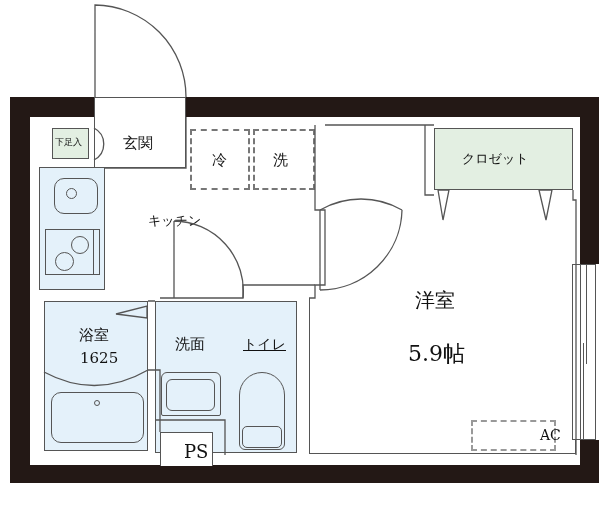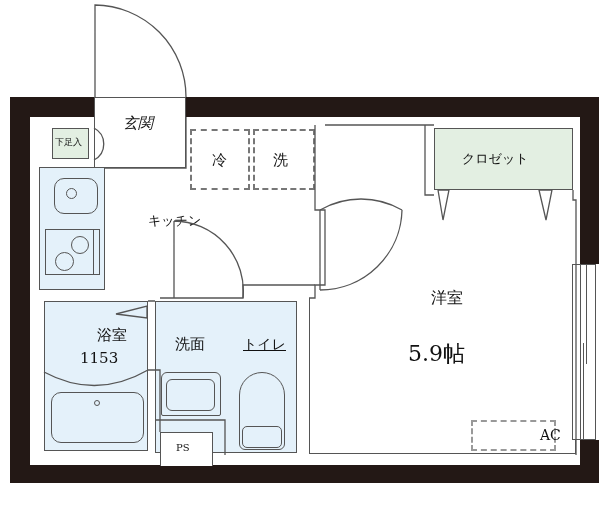--- a/index.html
+++ b/index.html
@@ -21,21 +21,21 @@
 <div class="abs wall" style="left:10px;top:97px;width:85px;height:20px;"></div>
 <div class="abs wall" style="left:186px;top:97px;width:413px;height:20px;"></div>
 <div class="abs wall" style="left:10px;top:97px;width:20px;height:386px;"></div>
 <div class="abs wall" style="left:10px;top:465px;width:589px;height:18px;"></div>
 <div class="abs wall" style="left:580px;top:97px;width:19px;height:167px;"></div>
 <div class="abs wall" style="left:580px;top:440px;width:19px;height:43px;"></div>
 
 <div class="abs line" style="left:94px;top:97px;width:92px;height:12px;background:#fff;border-width:1px;"></div>
 
 <div class="abs line" style="left:94px;top:108px;width:92px;height:60px;border-top:none;background:#fff;"></div>
-<span class="label" style="left:123px;top:116px;font-style:italic;">玄関</span>
+<span class="label" style="left:123px;top:136px;">玄関</span>
 
 <div class="abs line green" style="left:52px;top:128px;width:37px;height:31px;"></div>
 <span class="label" style="left:55px;top:138px;font-size:9px;font-family:'DejaVu Sans',sans-serif;">下足入</span>
 
 <div class="abs line blue" style="left:39px;top:167px;width:66px;height:123px;"></div>
 <div class="abs" style="left:54px;top:178px;width:44px;height:36px;border:1.3px solid #555;border-radius:10px;"></div>
 <div class="abs" style="left:66px;top:188px;width:11px;height:11px;border:1.3px solid #555;border-radius:50%;"></div>
 <div class="abs line" style="left:45px;top:229px;width:55px;height:46px;"></div>
 <div class="abs" style="left:93px;top:229px;width:1px;height:46px;background:#555;"></div>
 <div class="abs" style="left:71px;top:236px;width:18px;height:18px;border:1.3px solid #555;border-radius:50%;"></div>
@@ -44,47 +44,47 @@
 
 <div class="abs dash" style="left:190px;top:129px;width:60px;height:61px;"></div>
 <div class="abs dash" style="left:253px;top:129px;width:62px;height:61px;"></div>
 <span class="label" style="left:212px;top:153px;font-family:'DejaVu Sans',sans-serif;">冷</span>
 <span class="label" style="left:273px;top:153px;font-family:'DejaVu Sans',sans-serif;">洗</span>
 
 <div class="abs line green" style="left:434px;top:128px;width:139px;height:62px;"></div>
 <span class="label sm" style="left:462px;top:152px;font-size:13px;">クロゼット</span>
 
 <div class="abs line" style="left:309px;top:298px;width:267px;height:156px;border-top:none;"></div>
-<span class="label" style="left:431px;top:290px;font-size:16px;">洋室</span>
+<span class="label" style="left:415px;top:290px;font-size:20px;">洋室</span>
 <span class="label" style="left:408px;top:343px;font-size:22px;">5.9帖</span>
 
 <div class="abs" style="left:471px;top:420px;width:85px;height:31px;border:2px dashed #999;"></div>
 <span class="label sm" style="left:500px;top:428px;margin-left:40px;">AC</span>
 
 <div class="abs" style="left:572px;top:264px;width:24px;height:176px;border:1.2px solid #555;background:#fff;"></div>
 <div class="abs" style="left:580px;top:264px;width:1px;height:176px;background:#555;"></div>
 <div class="abs" style="left:586px;top:264px;width:1px;height:100px;background:#555;"></div>
 <div class="abs" style="left:583px;top:343px;width:1px;height:97px;background:#555;"></div>
 
 <div class="abs line blue" style="left:44px;top:301px;width:104px;height:150px;"></div>
-<span class="label" style="left:97px;top:328px;text-align:center;">浴室</span>
-<span class="label" style="left:80px;top:351px;">1153</span>
+<span class="label" style="left:79px;top:328px;text-align:center;">浴室</span>
+<span class="label" style="left:80px;top:351px;">1625</span>
 <div class="abs" style="left:51px;top:392px;width:93px;height:51px;border:1.3px solid #555;border-radius:10px;"></div>
 <div class="abs" style="left:94px;top:400px;width:6px;height:6px;border:1.3px solid #555;border-radius:50%;"></div>
 
 <div class="abs line blue" style="left:155px;top:301px;width:142px;height:152px;"></div>
 <span class="label" style="left:175px;top:337px;">洗面</span>
 <span class="label sm" style="left:243px;top:337px;font-size:14px;text-decoration:underline;">トイレ</span>
 <div class="abs" style="left:161px;top:372px;width:60px;height:44px;border:1.3px solid #555;border-radius:6px 6px 2px 2px;"></div>
 <div class="abs" style="left:166px;top:379px;width:49px;height:32px;border:1.3px solid #555;border-radius:6px;"></div>
 <div class="abs" style="left:239px;top:372px;width:46px;height:78px;border:1.3px solid #555;border-radius:23px 23px 6px 6px;"></div>
 <div class="abs" style="left:242px;top:426px;width:40px;height:22px;border:1.3px solid #555;border-radius:5px;"></div>
 
 <div class="abs line" style="left:160px;top:432px;width:53px;height:34px;background:#fff;border-bottom:none;"></div>
-<span class="label" style="left:176px;top:443px;font-size:10px;">PS</span>
+<span class="label" style="left:184px;top:443px;font-size:18px;">PS</span>
 
 <svg width="616" height="508">
   <g fill="none" stroke="#555" stroke-width="1.3">
 
     <path d="M95 97 L95 5 A92 92 0 0 1 186 97"></path>
 
     <path d="M94 128 A18 18 0 0 1 94 160"></path>
 
     <path d="M186 117 L186 168 L105 168"></path>
 

